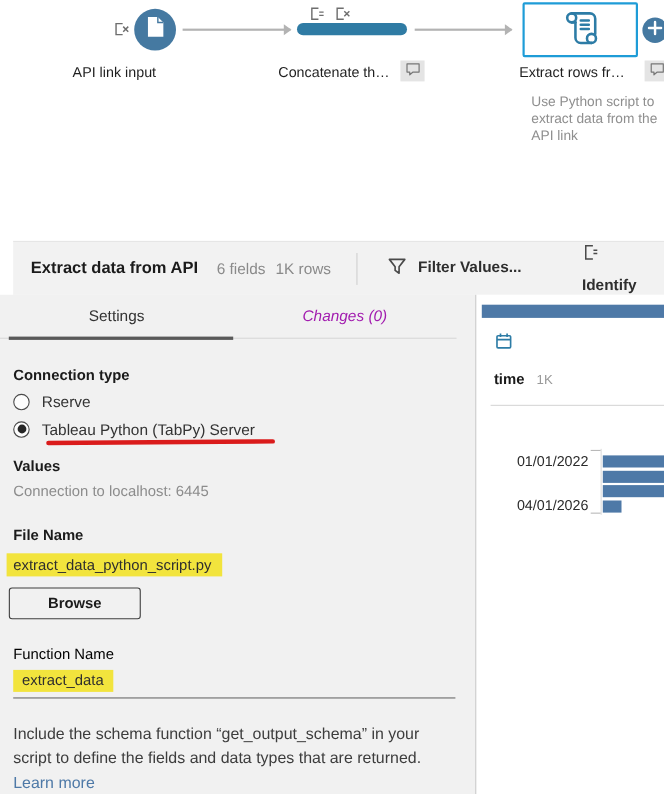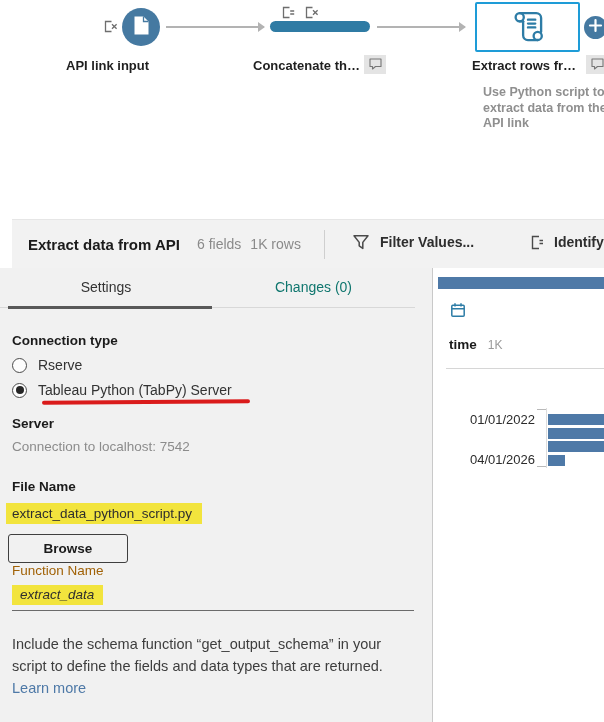--- a/index.html
+++ b/index.html
@@ -1,20 +1,20 @@
 <!DOCTYPE html>
 <html><head>
 <meta charset="utf-8">
 <style>
   html,body{margin:0;padding:0;background:#fff;}
   .screen{position:relative;width:604px;height:722px;overflow:hidden;background:#fff;
           font-family:"Liberation Sans",sans-serif;color:#1b1b1b;}
 
   
-  .flow{position:absolute;left:0;top:0;width:584px;height:219px;background:#fff;font-weight:bold;}
+  .flow{position:absolute;left:0;top:0;width:584px;height:219px;background:#fff;}
   .mini-icon{position:absolute;}
   .arrow{position:absolute;height:2px;background:#b3b3b3;}
   .arrow::after{content:"";position:absolute;right:-1px;top:-4px;width:0;height:0;
     border-left:7px solid #b3b3b3;border-top:5px solid transparent;border-bottom:5px solid transparent;}
   .node-circle{position:absolute;left:122px;top:8px;width:38px;height:38px;border-radius:50%;
     background:#4579a1;display:flex;align-items:center;justify-content:center;}
   .node-pill{position:absolute;left:270px;top:21px;width:100px;height:11px;border-radius:6px;background:#2f7ba4;}
   .node-box{position:absolute;left:475px;top:2px;width:105px;height:50px;background:#fff;
     border:2px solid #1e9cd7;border-radius:2px;box-sizing:border-box;
     display:flex;align-items:center;justify-content:center;}
@@ -28,47 +28,47 @@
   
   .toolbar{position:absolute;left:12px;top:219px;width:604px;height:49px;background:#f2f2f2;
     border-top:1px solid #e6e6e6;box-sizing:border-box;}
   .tb-title{position:absolute;left:16px;top:50%;transform:translateY(-50%);
     font-size:15px;font-weight:bold;white-space:nowrap;}
   .tb-meta{position:absolute;left:185px;top:50%;transform:translateY(-50%);
     display:flex;gap:9px;font-size:14px;color:#8a8a8a;white-space:nowrap;text-align:right;}
   .tb-divider{position:absolute;left:312px;top:10px;width:1px;height:29px;background:#cfcfcf;}
   .tb-action{position:absolute;top:50%;transform:translateY(-50%);display:flex;gap:10px;
     font-size:14px;font-weight:bold;color:#2e2e2e;white-space:nowrap;cursor:pointer;}
-  .tb-filter{left:340px;} .tb-identify{left:517px;}
+  .tb-filter{left:340px;} .tb-identify{left:517px;flex-direction:column;}
 
   
   .left-panel{position:absolute;left:0;top:268px;width:432px;height:454px;background:#f1f1f1;box-sizing:border-box;}
   .tabs{position:relative;width:415px;height:39px;border-bottom:1px solid #d8d8d8;display:flex;}
   .tab{line-height:39px;text-align:center;font-size:14px;cursor:pointer;}
   .tab-settings{width:212px;color:#333;}
-  .tab-changes{width:203px;color:#0f766e;}
+  .tab-changes{width:203px;color:#a21caf;font-style:italic;}
   .tab-active-bar{position:absolute;left:8px;bottom:-2px;width:204px;height:3px;background:#595959;}
   .lp-body{padding-left:12px;}
   .sec-label{margin-top:25px;font-size:13.5px;font-weight:bold;color:#1b1b1b;}
   .radio-row{display:flex;align-items:center;gap:11px;margin-top:9px;font-size:14px;color:#333;cursor:pointer;}
   .radio{width:15px;height:15px;border:1.5px solid #4a4a4a;border-radius:50%;background:#fdfdfd;
     box-sizing:border-box;position:relative;flex:0 0 auto;}
   .radio.sel::after{content:"";position:absolute;inset:2.5px;border-radius:50%;background:#262626;}
   .red-underline{margin:2px 0 0 30px;width:208px;height:3.5px;background:#da1b1b;border-radius:3px;
     transform:rotate(-0.4deg);}
   .lbl-server{margin-top:12px;}
   .val-gray{margin-top:8px;font-size:13.5px;color:#8c8c8c;}
   .hl{display:inline-block;background:#f2e43d;color:#2e2e2e;font-size:13.5px;}
   .hl-file{margin:9px 0 0 -6px;padding:3px 10px 3px 6px;}
   .browse-btn{display:block;margin:10px 0 0 -4px;width:120px;height:29px;background:transparent;
     border:1px solid #3f3f3f;border-radius:3px;font-family:"Liberation Sans",sans-serif;
     font-size:13.5px;font-weight:bold;color:#1b1b1b;cursor:pointer;}
-  .lbl-function{font-size:13.5px;color:#a16207;}
+  .lbl-function{margin-top:24px;font-size:13.5px;color:#000000;}
   .fn-field{width:402px;border-bottom:1px solid #6b6b6b;padding:7px 0 5px;box-sizing:border-box;}
-  .hl-fn{padding:2px 9px 3px 8px;font-style:italic;}
+  .hl-fn{padding:2px 9px 3px 8px;}
   .schema-note{margin-top:22px;width:396px;font-size:14.5px;line-height:22px;color:#3d3d3d;}
   .learn-link{color:#4e79a7;text-decoration:none;cursor:pointer;}
 
   
   .right-panel{position:absolute;left:432px;top:268px;width:172px;height:454px;background:#fff;
     border-left:1px solid #c9c9c9;box-sizing:border-box;}
   .field-strip{position:absolute;left:5px;top:9px;right:0;height:12px;background:#4e79a7;cursor:pointer;}
   .cal-icon{position:absolute;left:17px;top:34px;cursor:pointer;}
   .field-row{position:absolute;left:16px;top:69px;display:flex;align-items:baseline;gap:11px;}
   .field-name{font-size:13.5px;font-weight:bold;color:#1b1b1b;}
@@ -214,22 +214,22 @@
       <div class="radio-row">
         <span class="radio"></span>
         <span>Rserve</span>
       </div>
       <div class="radio-row">
         <span class="radio sel"></span>
         <span>Tableau Python (TabPy) Server</span>
       </div>
       <div class="red-underline"></div>
 
-      <div class="sec-label lbl-server">Server</div>
-      <div class="val-gray">Connection to localhost: 7542</div>
+      <div class="sec-label lbl-server">Values</div>
+      <div class="val-gray">Connection to localhost: 6445</div>
 
       <div class="sec-label">File Name</div>
       <span class="hl hl-file">extract_data_python_script.py</span>
       <button class="browse-btn">Browse</button>
 
       <div class="lbl-function">Function Name</div>
       <div class="fn-field">
         <span class="hl hl-fn">extract_data</span>
       </div>
 

